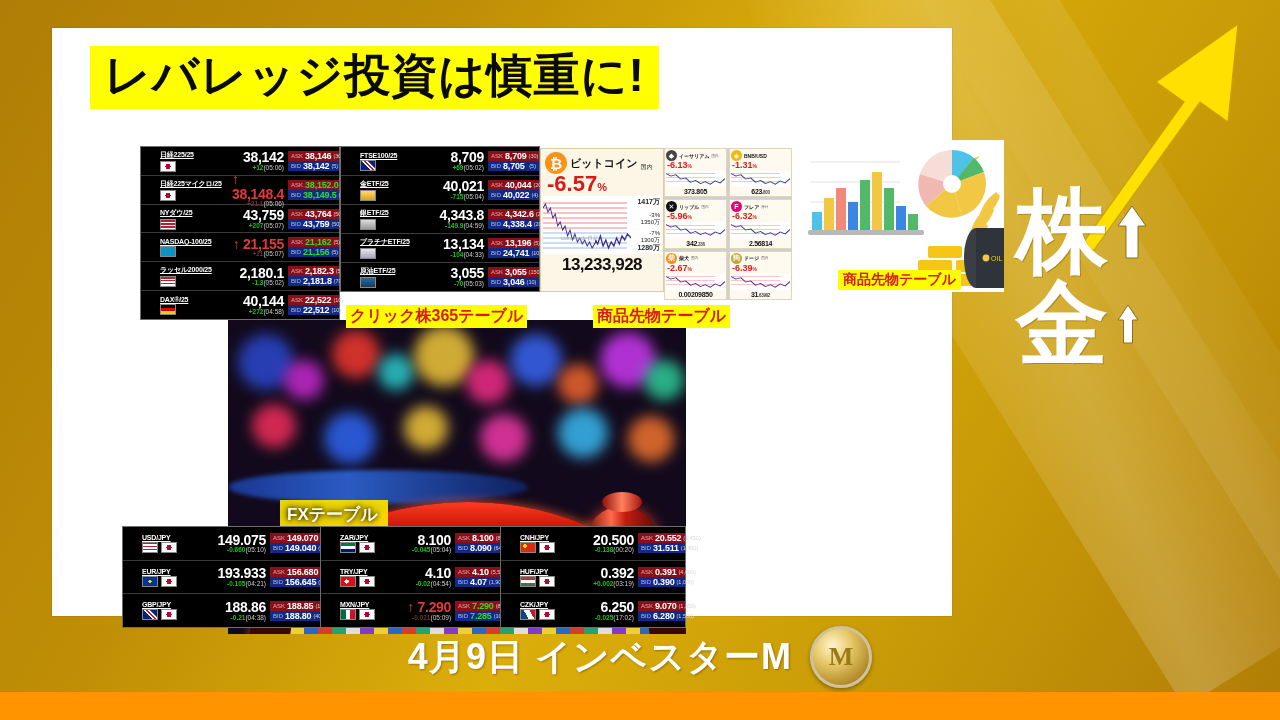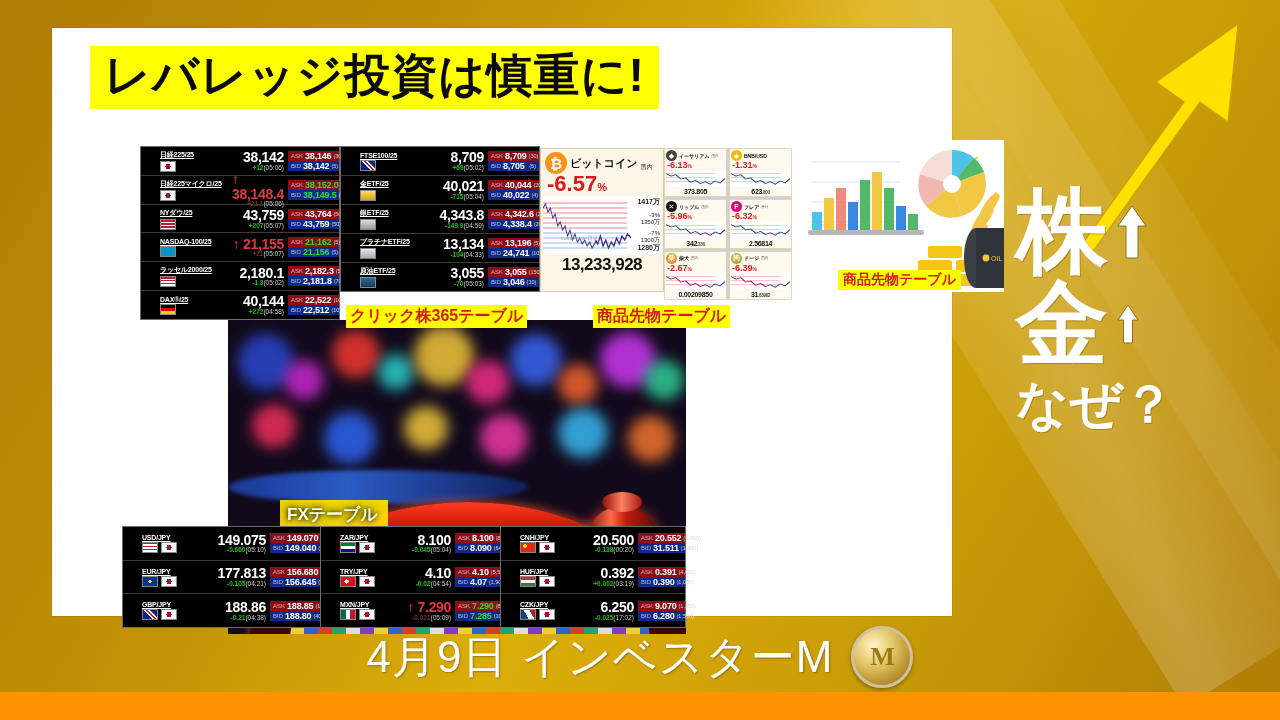--- a/index.html
+++ b/index.html
@@ -143,21 +143,21 @@
   .side-kanji{font-size:92px;font-weight:bold;line-height:1.0;
     font-family:"DejaVu Sans","Liberation Sans",sans-serif;
     text-shadow:1px 1px 0 rgba(120,90,0,.45);}
   .side-why{font-size:52px;font-weight:bold;line-height:1.1;margin-top:6px;
     text-shadow:1px 1px 0 rgba(120,90,0,.45);}
   .upicon{width:32px;height:56px;}
   .upicon.small{width:24px;height:42px;}
 
   
   .footer{position:absolute;left:0;bottom:28px;width:1280px;height:70px;display:flex;align-items:center;justify-content:center;gap:18px;}
-  .footer-txt{color:#fff;font-size:44px;font-weight:normal;letter-spacing:1px;
+  .footer-txt{color:#fff;font-size:36px;font-weight:bold;letter-spacing:1px;
     text-shadow:1px 1px 2px rgba(90,65,0,.5);}
   .coin{width:56px;height:56px;border-radius:50%;
     background:radial-gradient(circle at 35% 30%,#fff4cf 0%,#e6c96a 35%,#b8922f 70%,#8a6a1c 100%);
     border:3px solid #cfc2a0;display:flex;align-items:center;justify-content:center;
     box-shadow:0 2px 4px rgba(0,0,0,.35);}
   .coin span{font-size:26px;font-weight:bold;color:#9a7a17;font-family:"Liberation Serif",serif;}
 </style>
 </head>
 <body>
 
@@ -671,21 +671,21 @@
         </div>
         <div class="qrow">
           <div class="qsym">
             <div class="nm">EUR/JPY</div>
             <div class="flags">
               <span class="flag" style="background: radial-gradient(circle, rgb(255, 204, 0) 0px, rgb(255, 204, 0) 18%, rgb(0, 51, 153) 19%);"></span>
               <span class="flag" style="background: radial-gradient(circle, rgb(188, 0, 45) 0px, rgb(188, 0, 45) 30%, rgb(255, 255, 255) 31%);"></span>
             </div>
           </div>
           <div class="qmid">
-            <div class="px">177.813</div>
+            <div class="px">193.933</div>
             <div class="dl neg">-0.105<span class="tm">(04:21)</span></div>
           </div>
           <div class="qside">
             <div class="qask">
               <span class="lbl">ASK</span>
               <span class="v">156.680</span>
               <span class="qty">(220)</span>
             </div>
             <div class="qbid">
               <span class="lbl">BID</span>
@@ -882,21 +882,20 @@
       <svg class="upicon" viewBox="0 0 32 56">
         <path d="M16 2 L30 22 L22 22 L22 54 L10 54 L10 22 L2 22 Z" fill="#ffffff" stroke="#8a7020" stroke-width="1"></path>
       </svg>
     </div>
     <div class="side-row">
       <div class="side-kanji">金</div>
       <svg class="upicon small" viewBox="0 0 24 42">
         <path d="M12 2 L22 17 L16.5 17 L16.5 40 L7.5 40 L7.5 17 L2 17 Z" fill="#ffffff" stroke="#8a7020" stroke-width="1"></path>
       </svg>
     </div>
-    <div class="side-why">なぜ？</div>
   </div>
 
   <div class="footer">
     <div class="footer-txt">4月9日 インベスターM</div>
     <div class="coin">
       <span>M</span>
     </div>
   </div>
 
   <div class="bottom-strip"></div>

